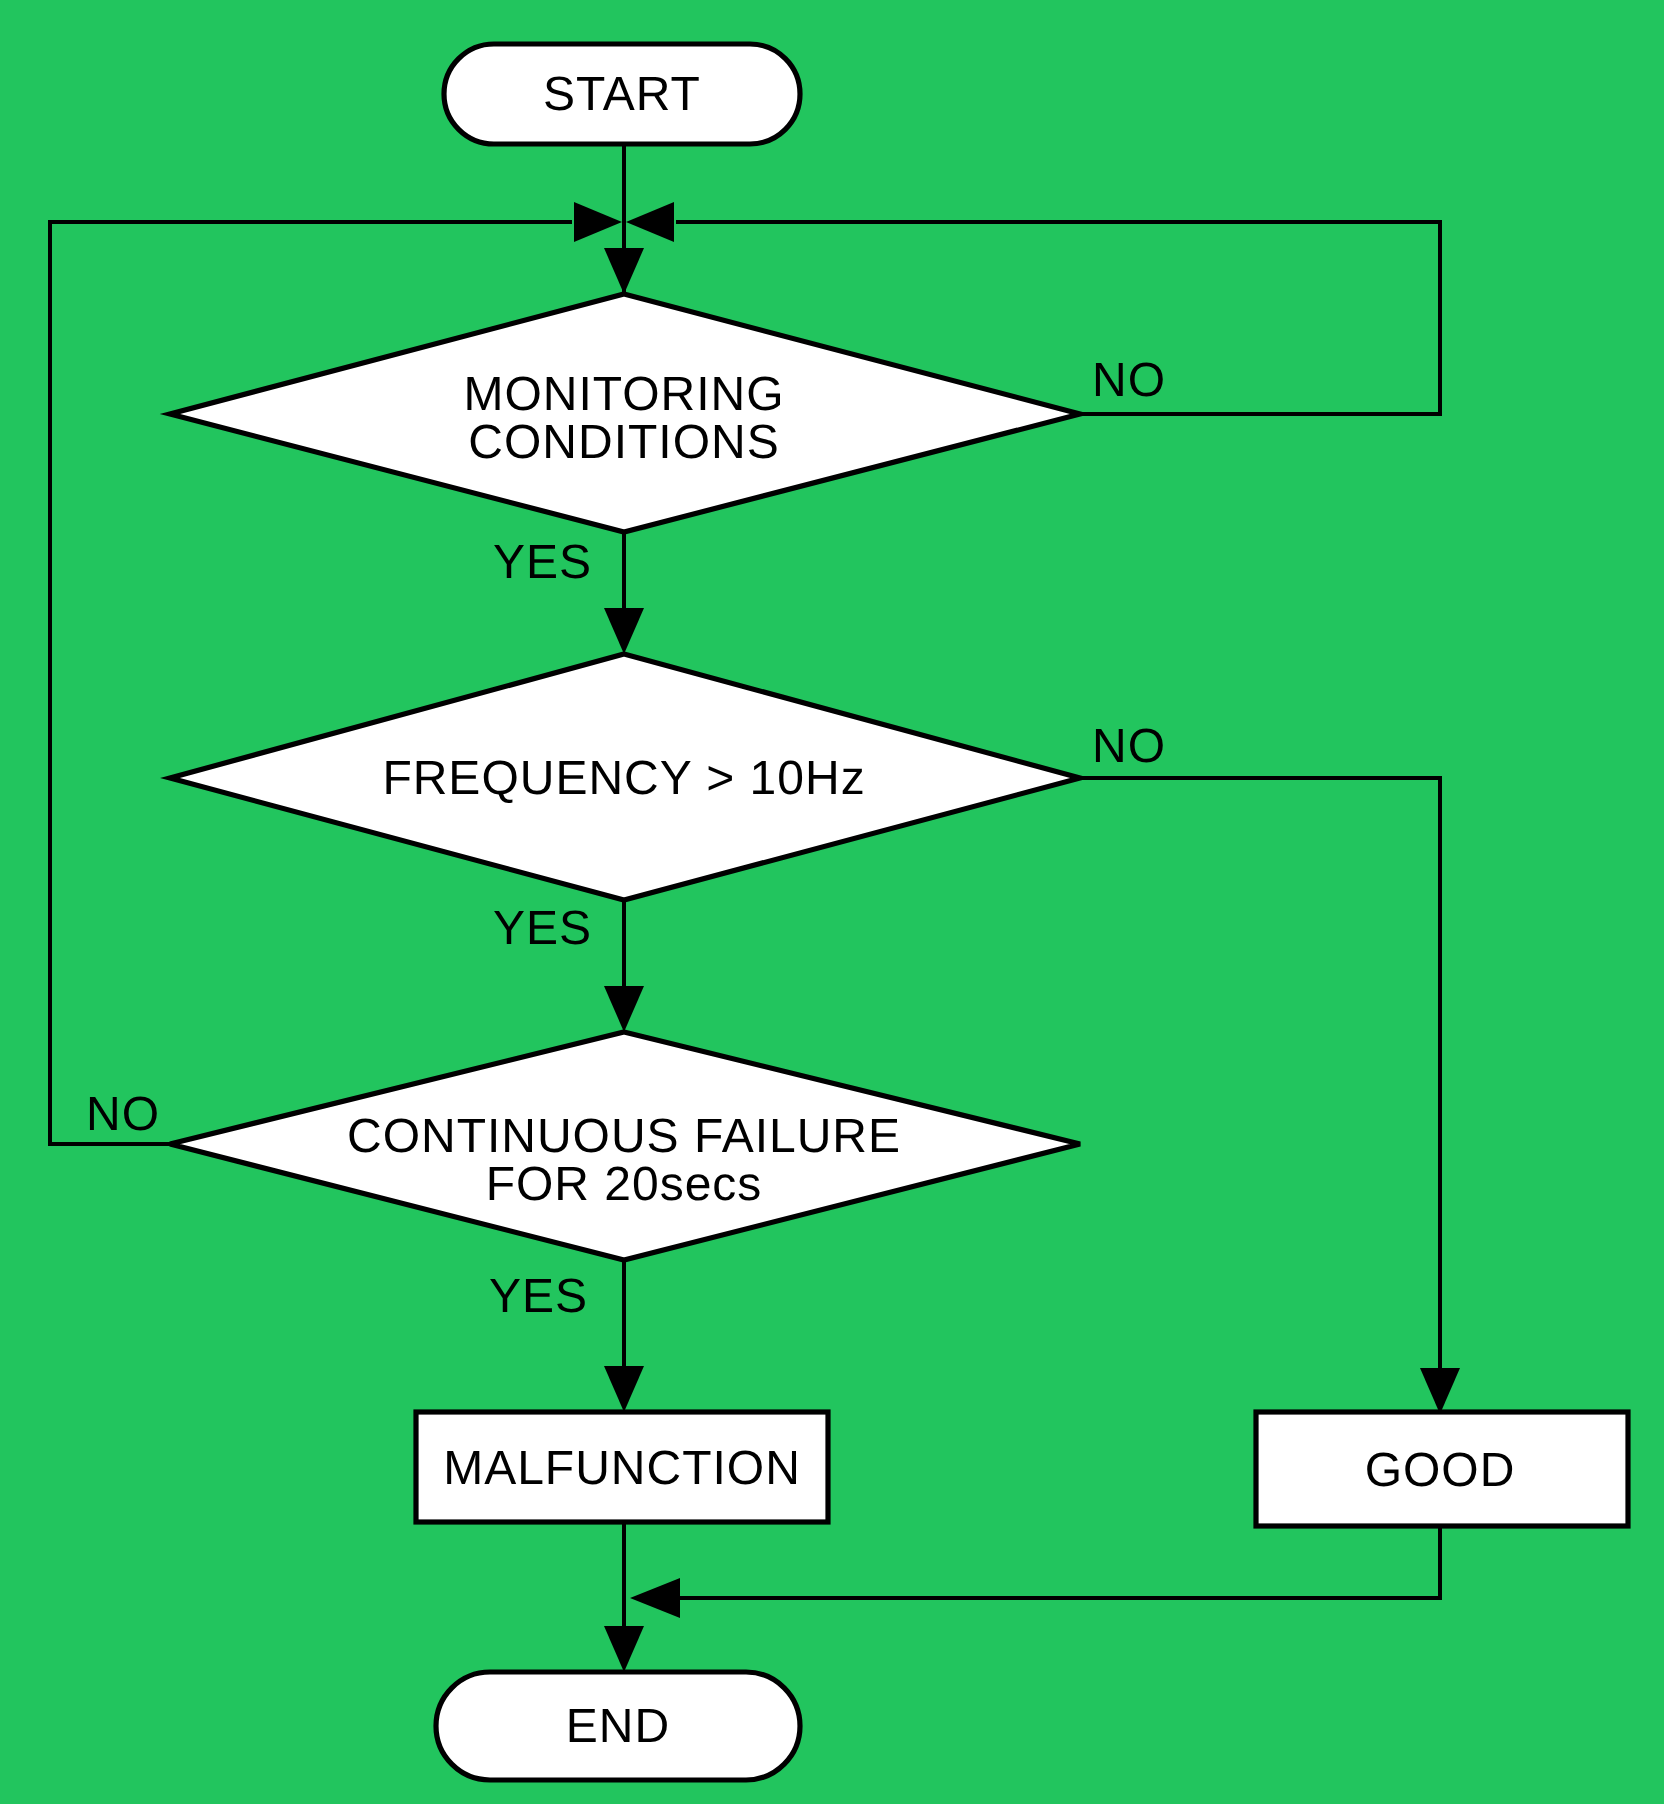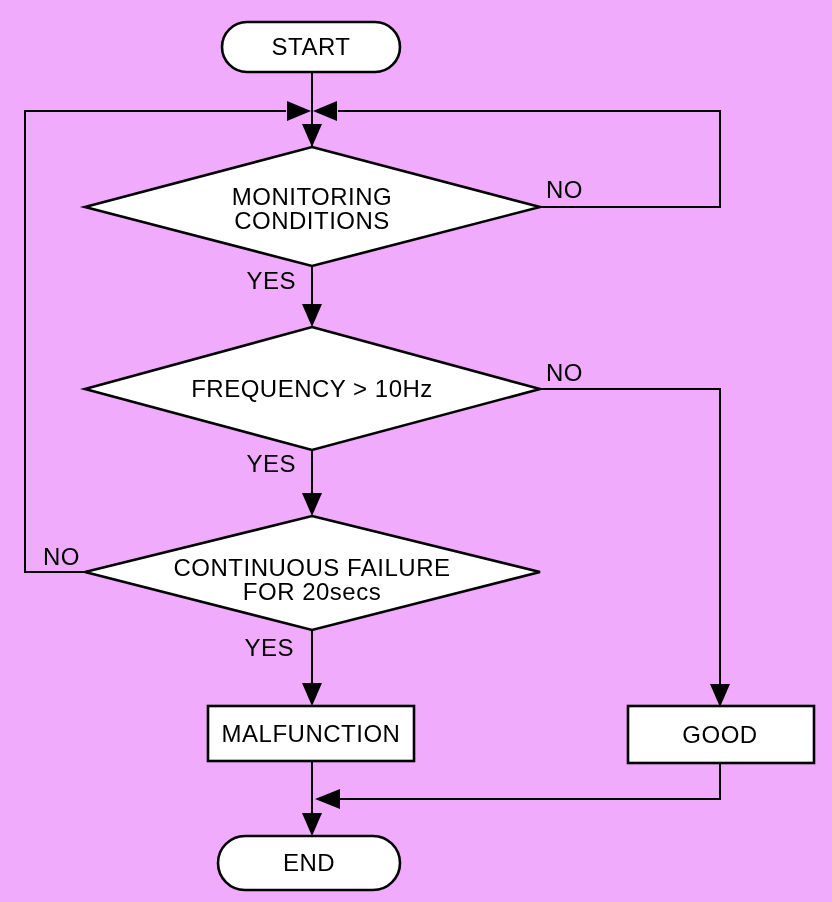--- a/index.html
+++ b/index.html
@@ -4,21 +4,21 @@
 <style>
   html, body {
     margin: 0;
     padding: 0;
     background: #ffffff;
   }
   .page {
     position: relative;
     width: 832px;
     height: 902px;
-    background: #f0abfc;
+    background: #22c55e;
     font-family: "Liberation Sans", "DejaVu Sans", sans-serif;
   }
   svg {
     display: block;
   }
   .connector {
     stroke: #000000;
     stroke-width: 2;
     fill: none;
   }

